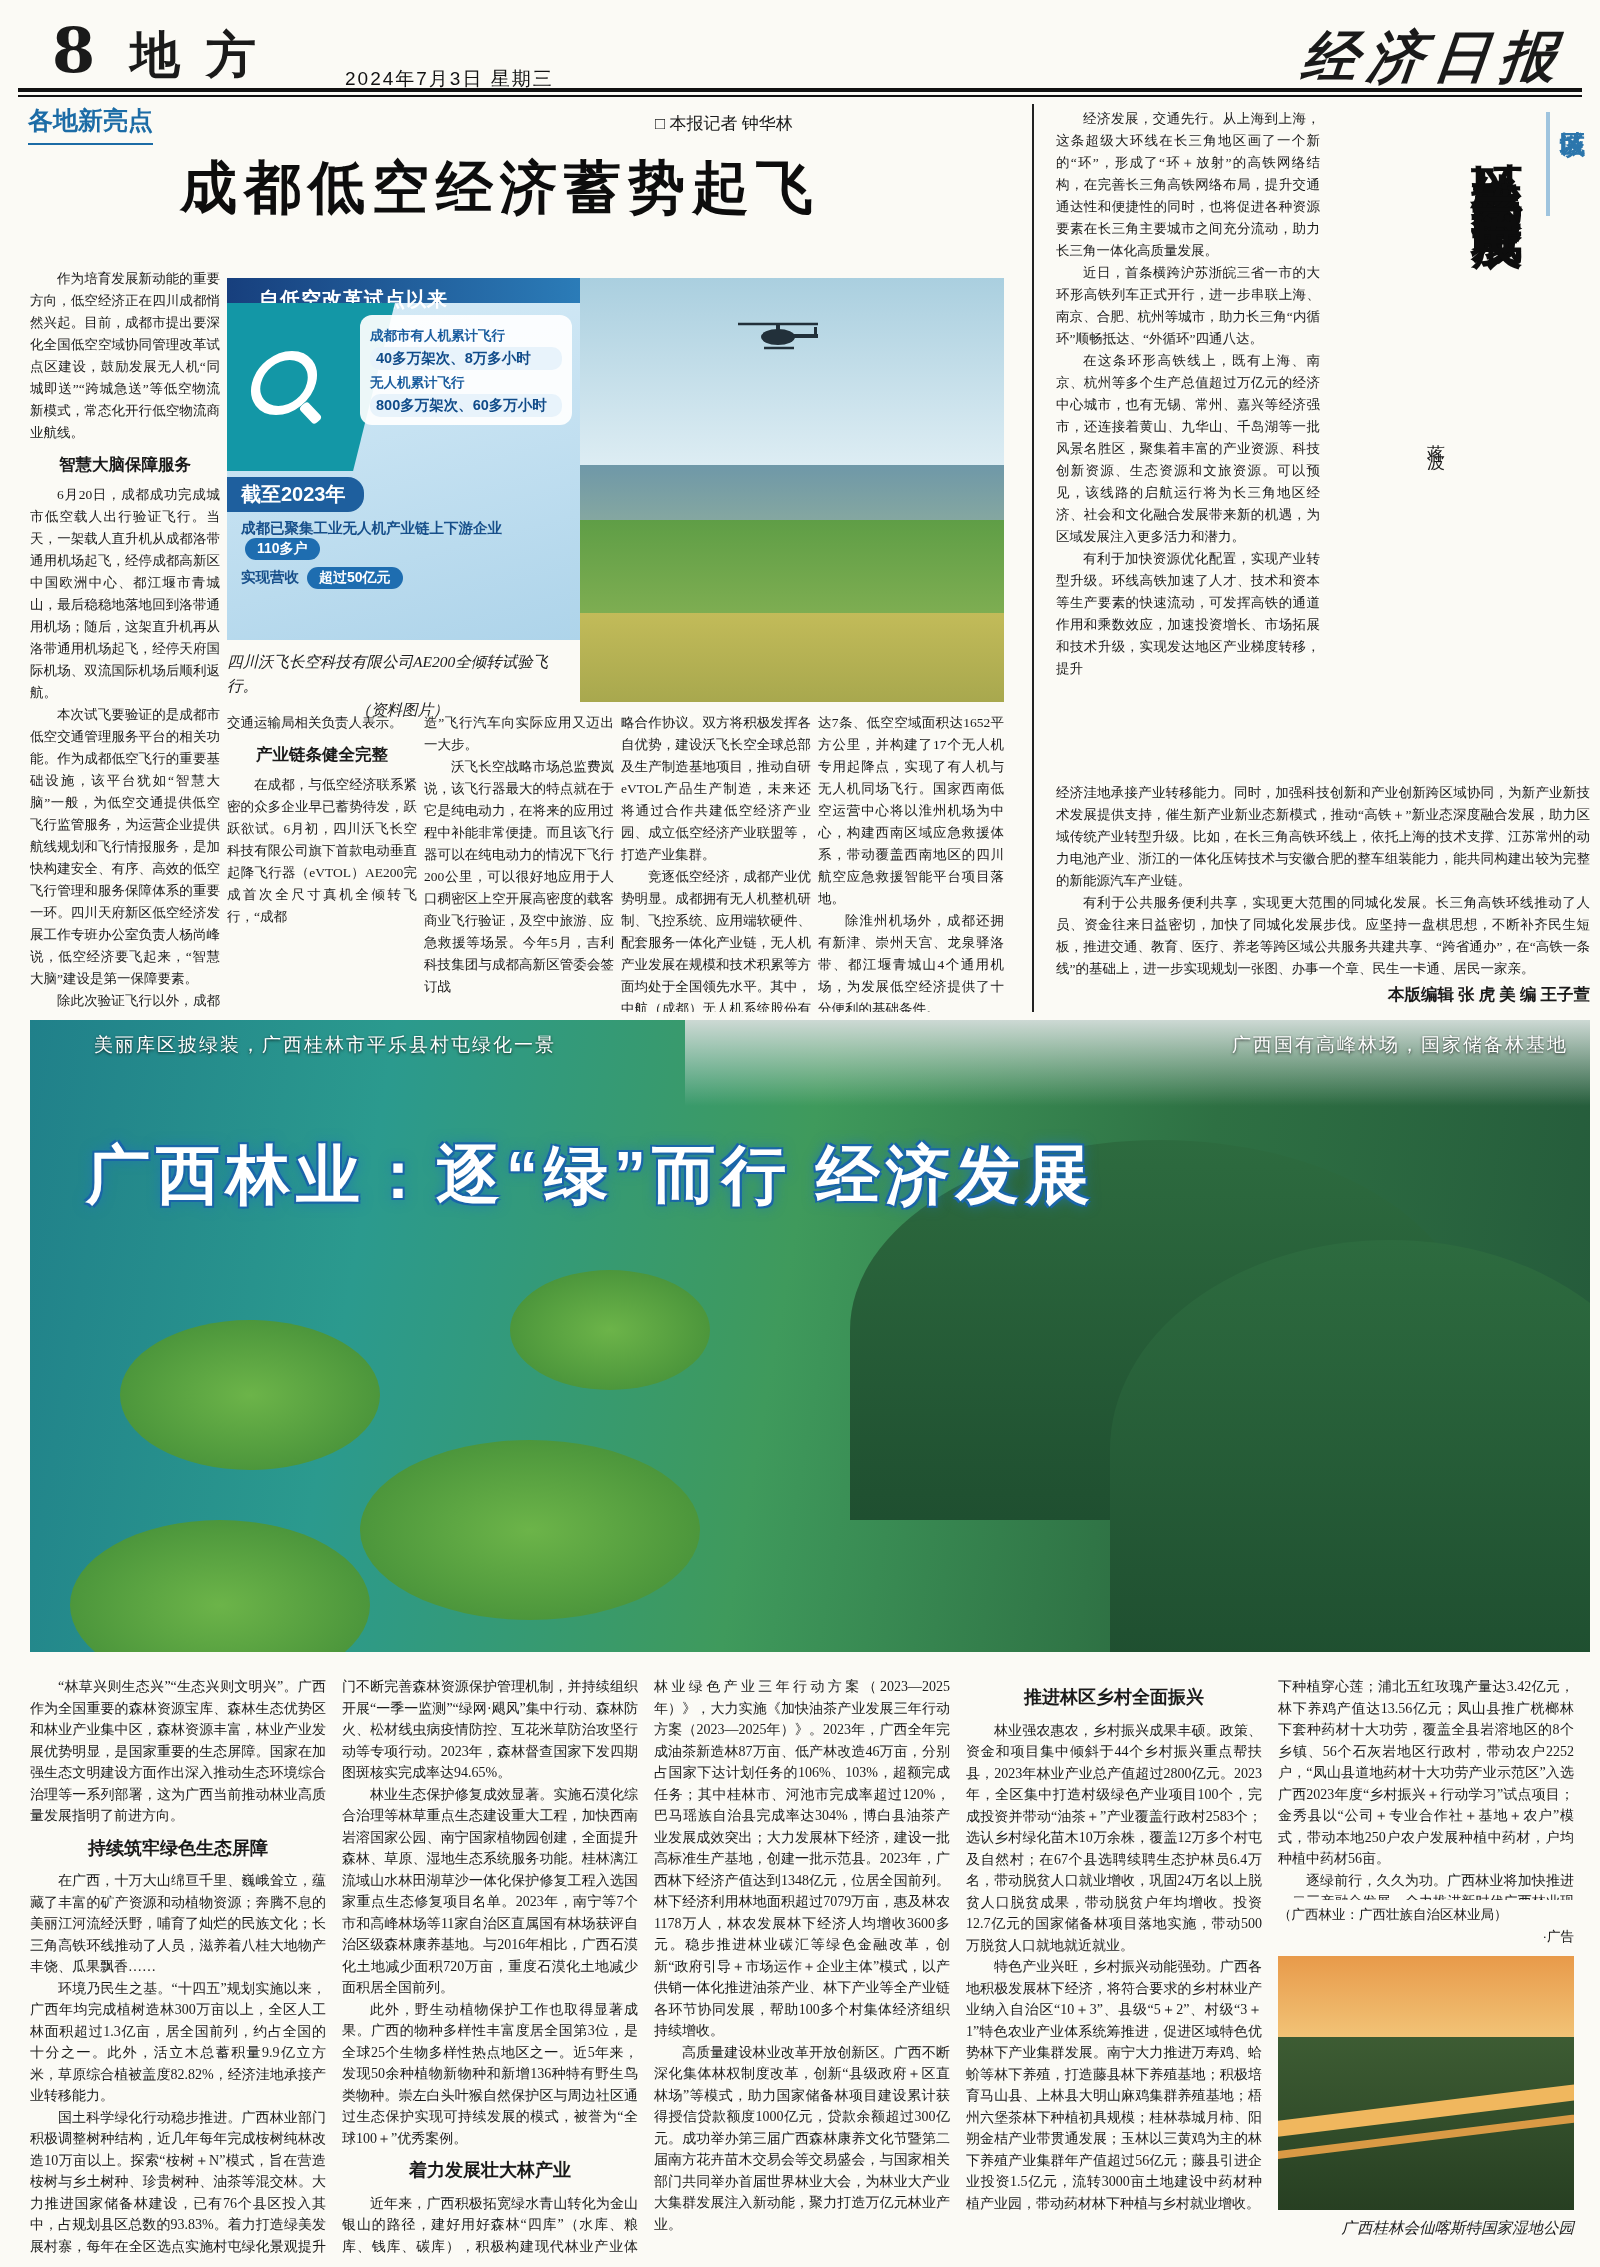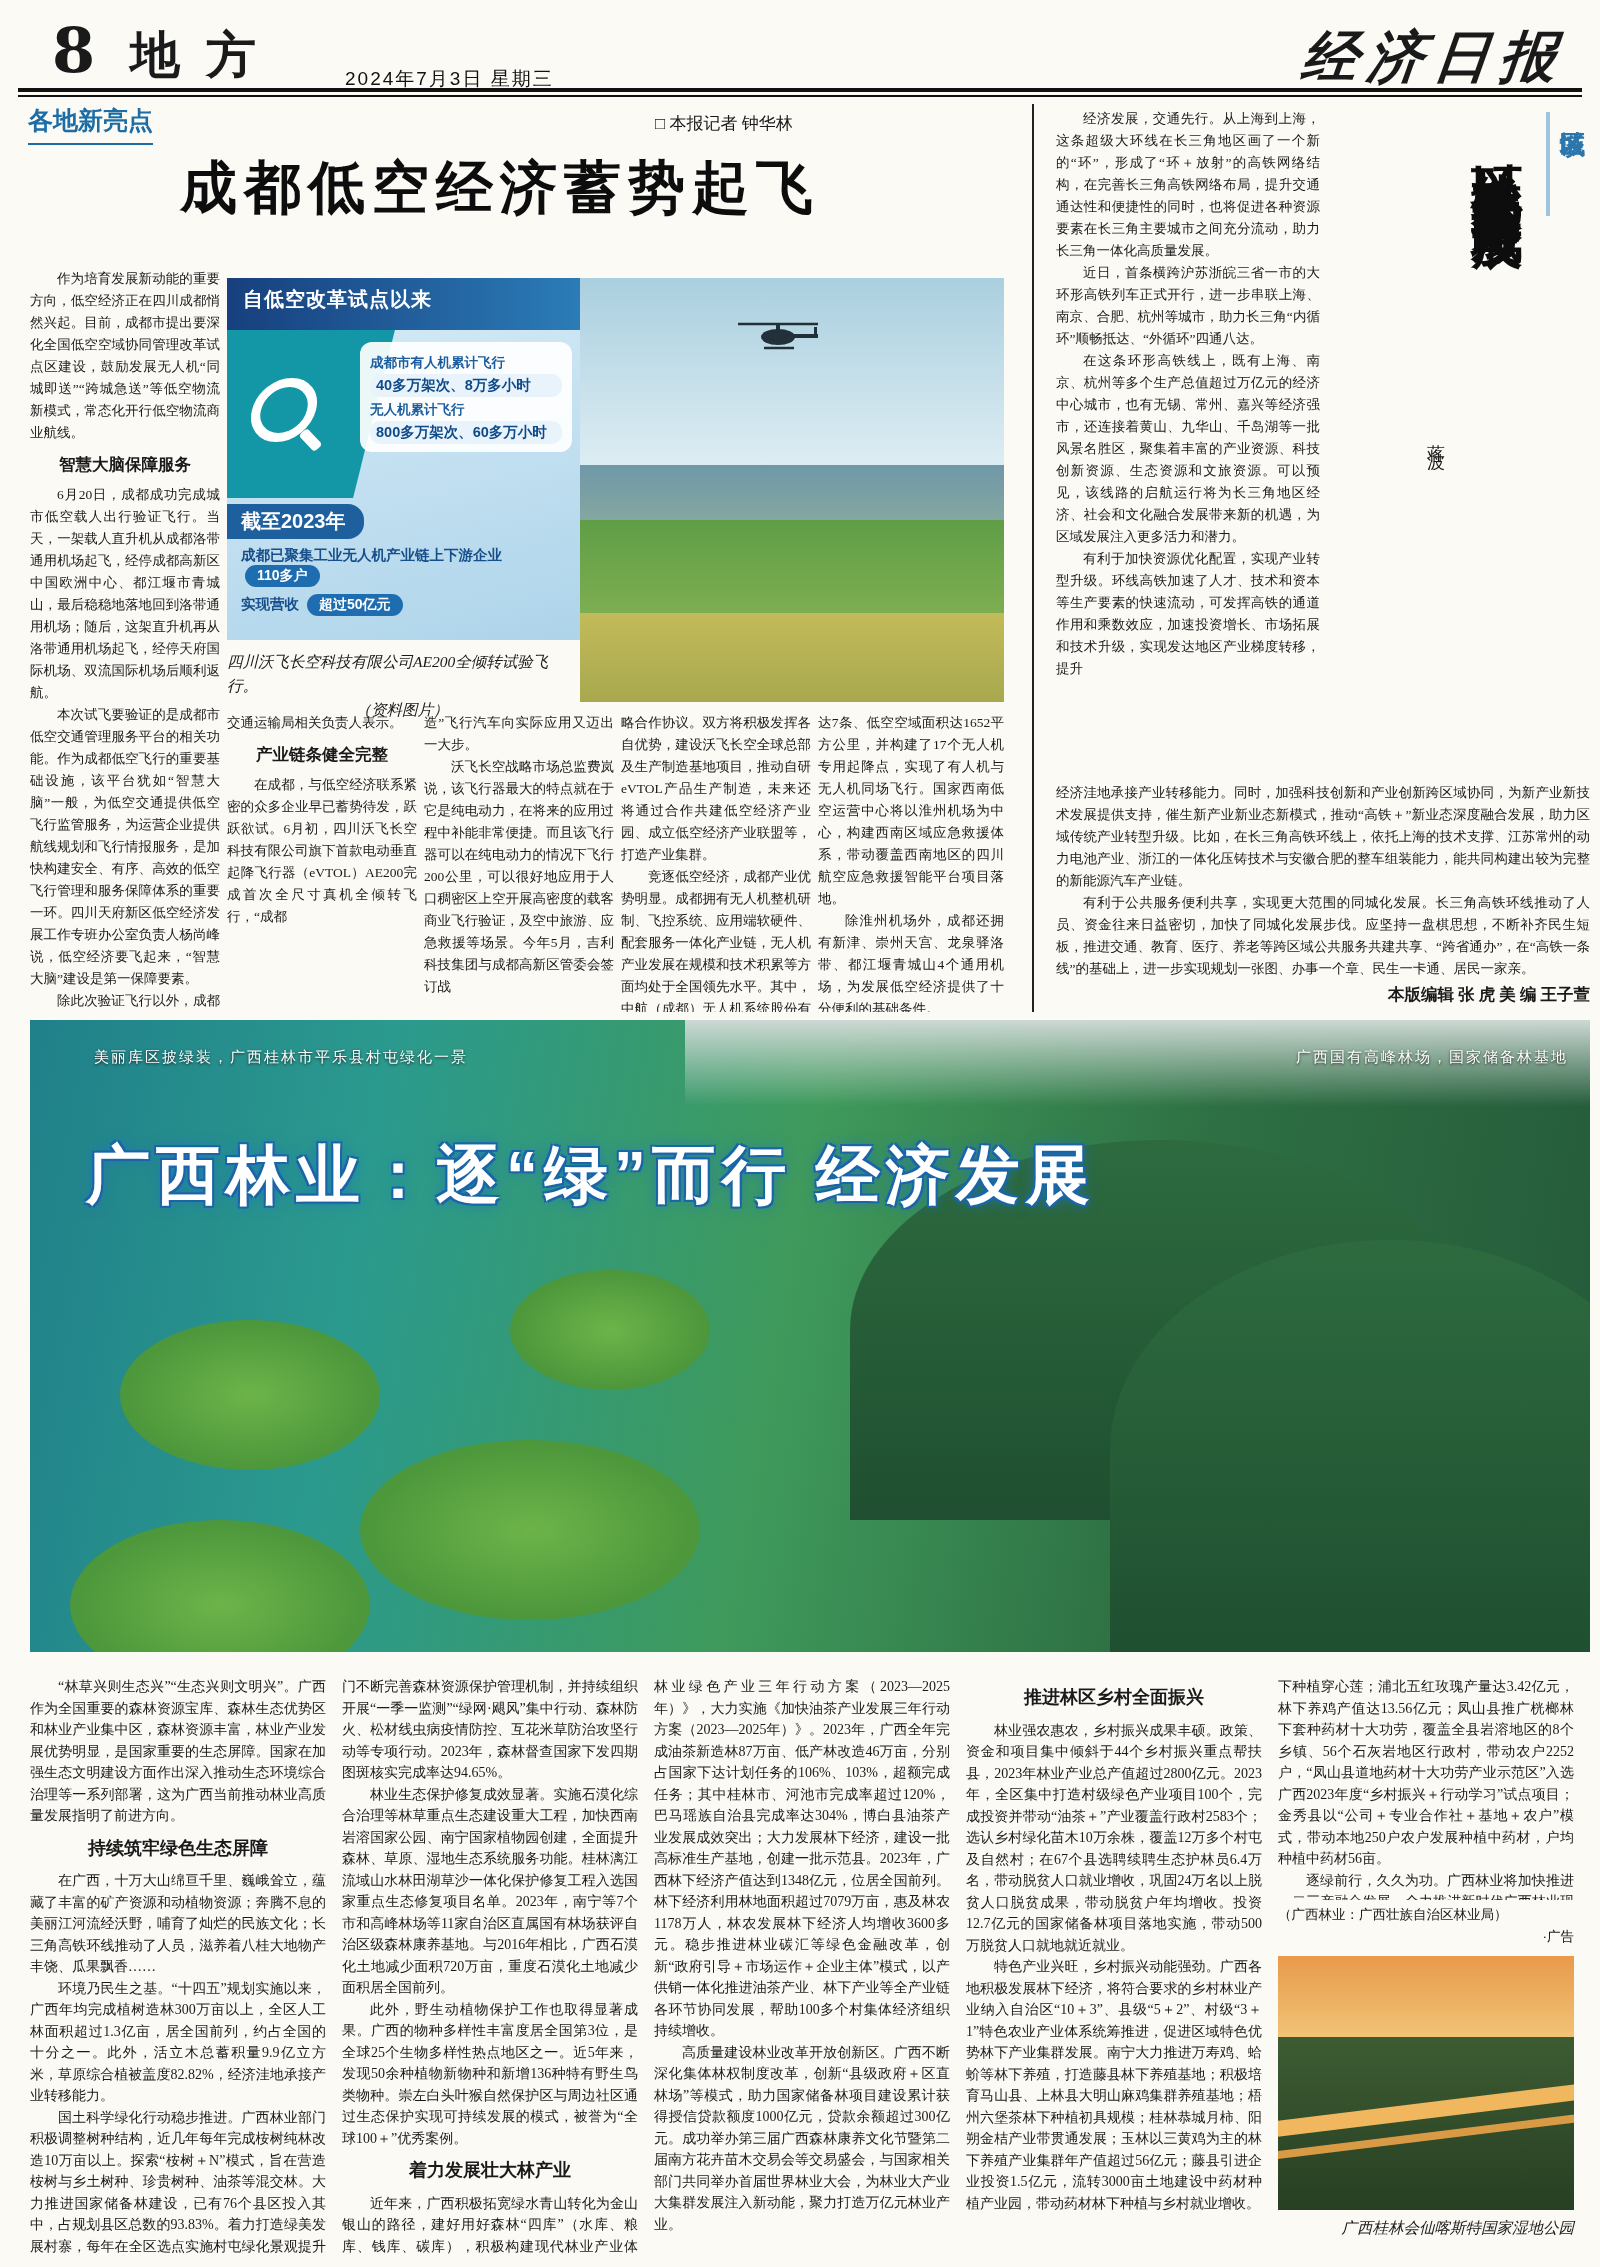--- a/index.html
+++ b/index.html
@@ -26,22 +26,22 @@
   .sub{text-align:center;font-weight:bold;font-size:16.5px;margin:9px 0;
        font-family:"Liberation Sans",sans-serif;}
   #mc1{left:30px;top:268px;width:190px;height:744px;}
   #mc2{left:227px;top:712px;width:190px;height:300px;}
   #mc3{left:424px;top:712px;width:190px;height:300px;}
   #mc4{left:621px;top:712px;width:190px;height:300px;}
   #mc5{left:818px;top:712px;width:186px;height:300px;}
   
   #infographic{left:227px;top:278px;width:353px;height:362px;background:linear-gradient(165deg,#d9edf8,#aed4ea);
                font-family:"Liberation Sans",sans-serif;overflow:hidden;}
-  .ig-banner{height:52px;background:linear-gradient(90deg,#173f7d,#2b7cb8);color:#fff;font-size:20px;
-             font-weight:bold;line-height:42px;padding-left:16px;letter-spacing:1px;}
+  .ig-banner{height:25px;background:linear-gradient(90deg,#173f7d,#2b7cb8);color:#fff;font-size:20px;
+             font-weight:bold;line-height:42px;padding-left:32px;letter-spacing:1px;}
   .ig-body{position:relative;height:168px;}
   .ig-wedge{position:absolute;left:-38px;top:0;width:185px;height:168px;background:#1397a6;
             transform:skewX(-14deg);}
   .mag{position:absolute;left:62px;top:48px;width:46px;height:46px;border:9px solid #fff;border-radius:50%;}
   .mag::after{content:"";position:absolute;left:44px;top:48px;width:26px;height:10px;background:#fff;
               transform:rotate(40deg);border-radius:4px;}
   .ig-card{position:absolute;right:8px;top:12px;width:192px;background:rgba(255,255,255,.92);
            border-radius:12px;padding:8px 10px;}
   .ig-lab{font-size:13.5px;font-weight:bold;color:#1b5d9e;margin-top:4px;}
   .ig-val{font-size:14.5px;font-weight:bold;color:#0f4a88;background:#e8f3fb;border-radius:10px;
@@ -71,21 +71,21 @@
   #rg-tag{left:1546px;top:112px;writing-mode:vertical-rl;font-size:25px;font-weight:bold;color:#2c76ac;
           border-left:4px solid #9fc4de;padding-left:7px;height:104px;font-family:"Liberation Sans",sans-serif;}
   #rg-author{left:1424px;top:430px;writing-mode:vertical-rl;font-size:18px;letter-spacing:8px;}
   #rg-editors{left:1056px;top:984px;width:534px;text-align:right;font-size:16.5px;font-weight:bold;}
   
   #feature{left:30px;top:1020px;width:1560px;height:632px;overflow:hidden;
            background:linear-gradient(100deg,#20808a 0%,#2b9a8e 22%,#3f9a5c 48%,#2e7043 72%,#24593a 100%);}
   .isl{position:absolute;border-radius:50%;background:radial-gradient(#6cb449,#3f8a36);}
   .mtn{position:absolute;border-radius:50% 50% 0 0;background:linear-gradient(#2d6b3f,#1f4f30);}
   #feat-sky{position:absolute;right:0;top:0;width:58%;height:86px;background:linear-gradient(#cdd9d4,rgba(205,217,212,0));}
-  .feat-cap{position:absolute;top:28px;color:#fff;font-size:15px;letter-spacing:2px;
+  .feat-cap{position:absolute;top:12px;color:#fff;font-size:19px;letter-spacing:2px;
             text-shadow:0 1px 3px rgba(0,0,0,.8);font-family:Liberation Sans, sans-serif;}
   #feat-cap-l{left:64px;}
   #feat-cap-r{right:22px;}
   #feat-headline{position:absolute;left:56px;top:112px;font-size:64px;font-weight:900;letter-spacing:6px;
                  color:#fff;font-family:"Liberation Sans","DejaVu Sans",sans-serif;
                  text-shadow:2px 2px 0 #1a65a8,-2px -2px 0 #1a65a8,2px -2px 0 #1a65a8,-2px 2px 0 #1a65a8,0 0 14px #1f74b8;}
   
   .fcol{font-size:14px;line-height:21.5px;overflow:hidden;}
   #fc1{left:30px;top:1676px;width:296px;height:581px;}
   #fc2{left:342px;top:1676px;width:296px;height:581px;}

